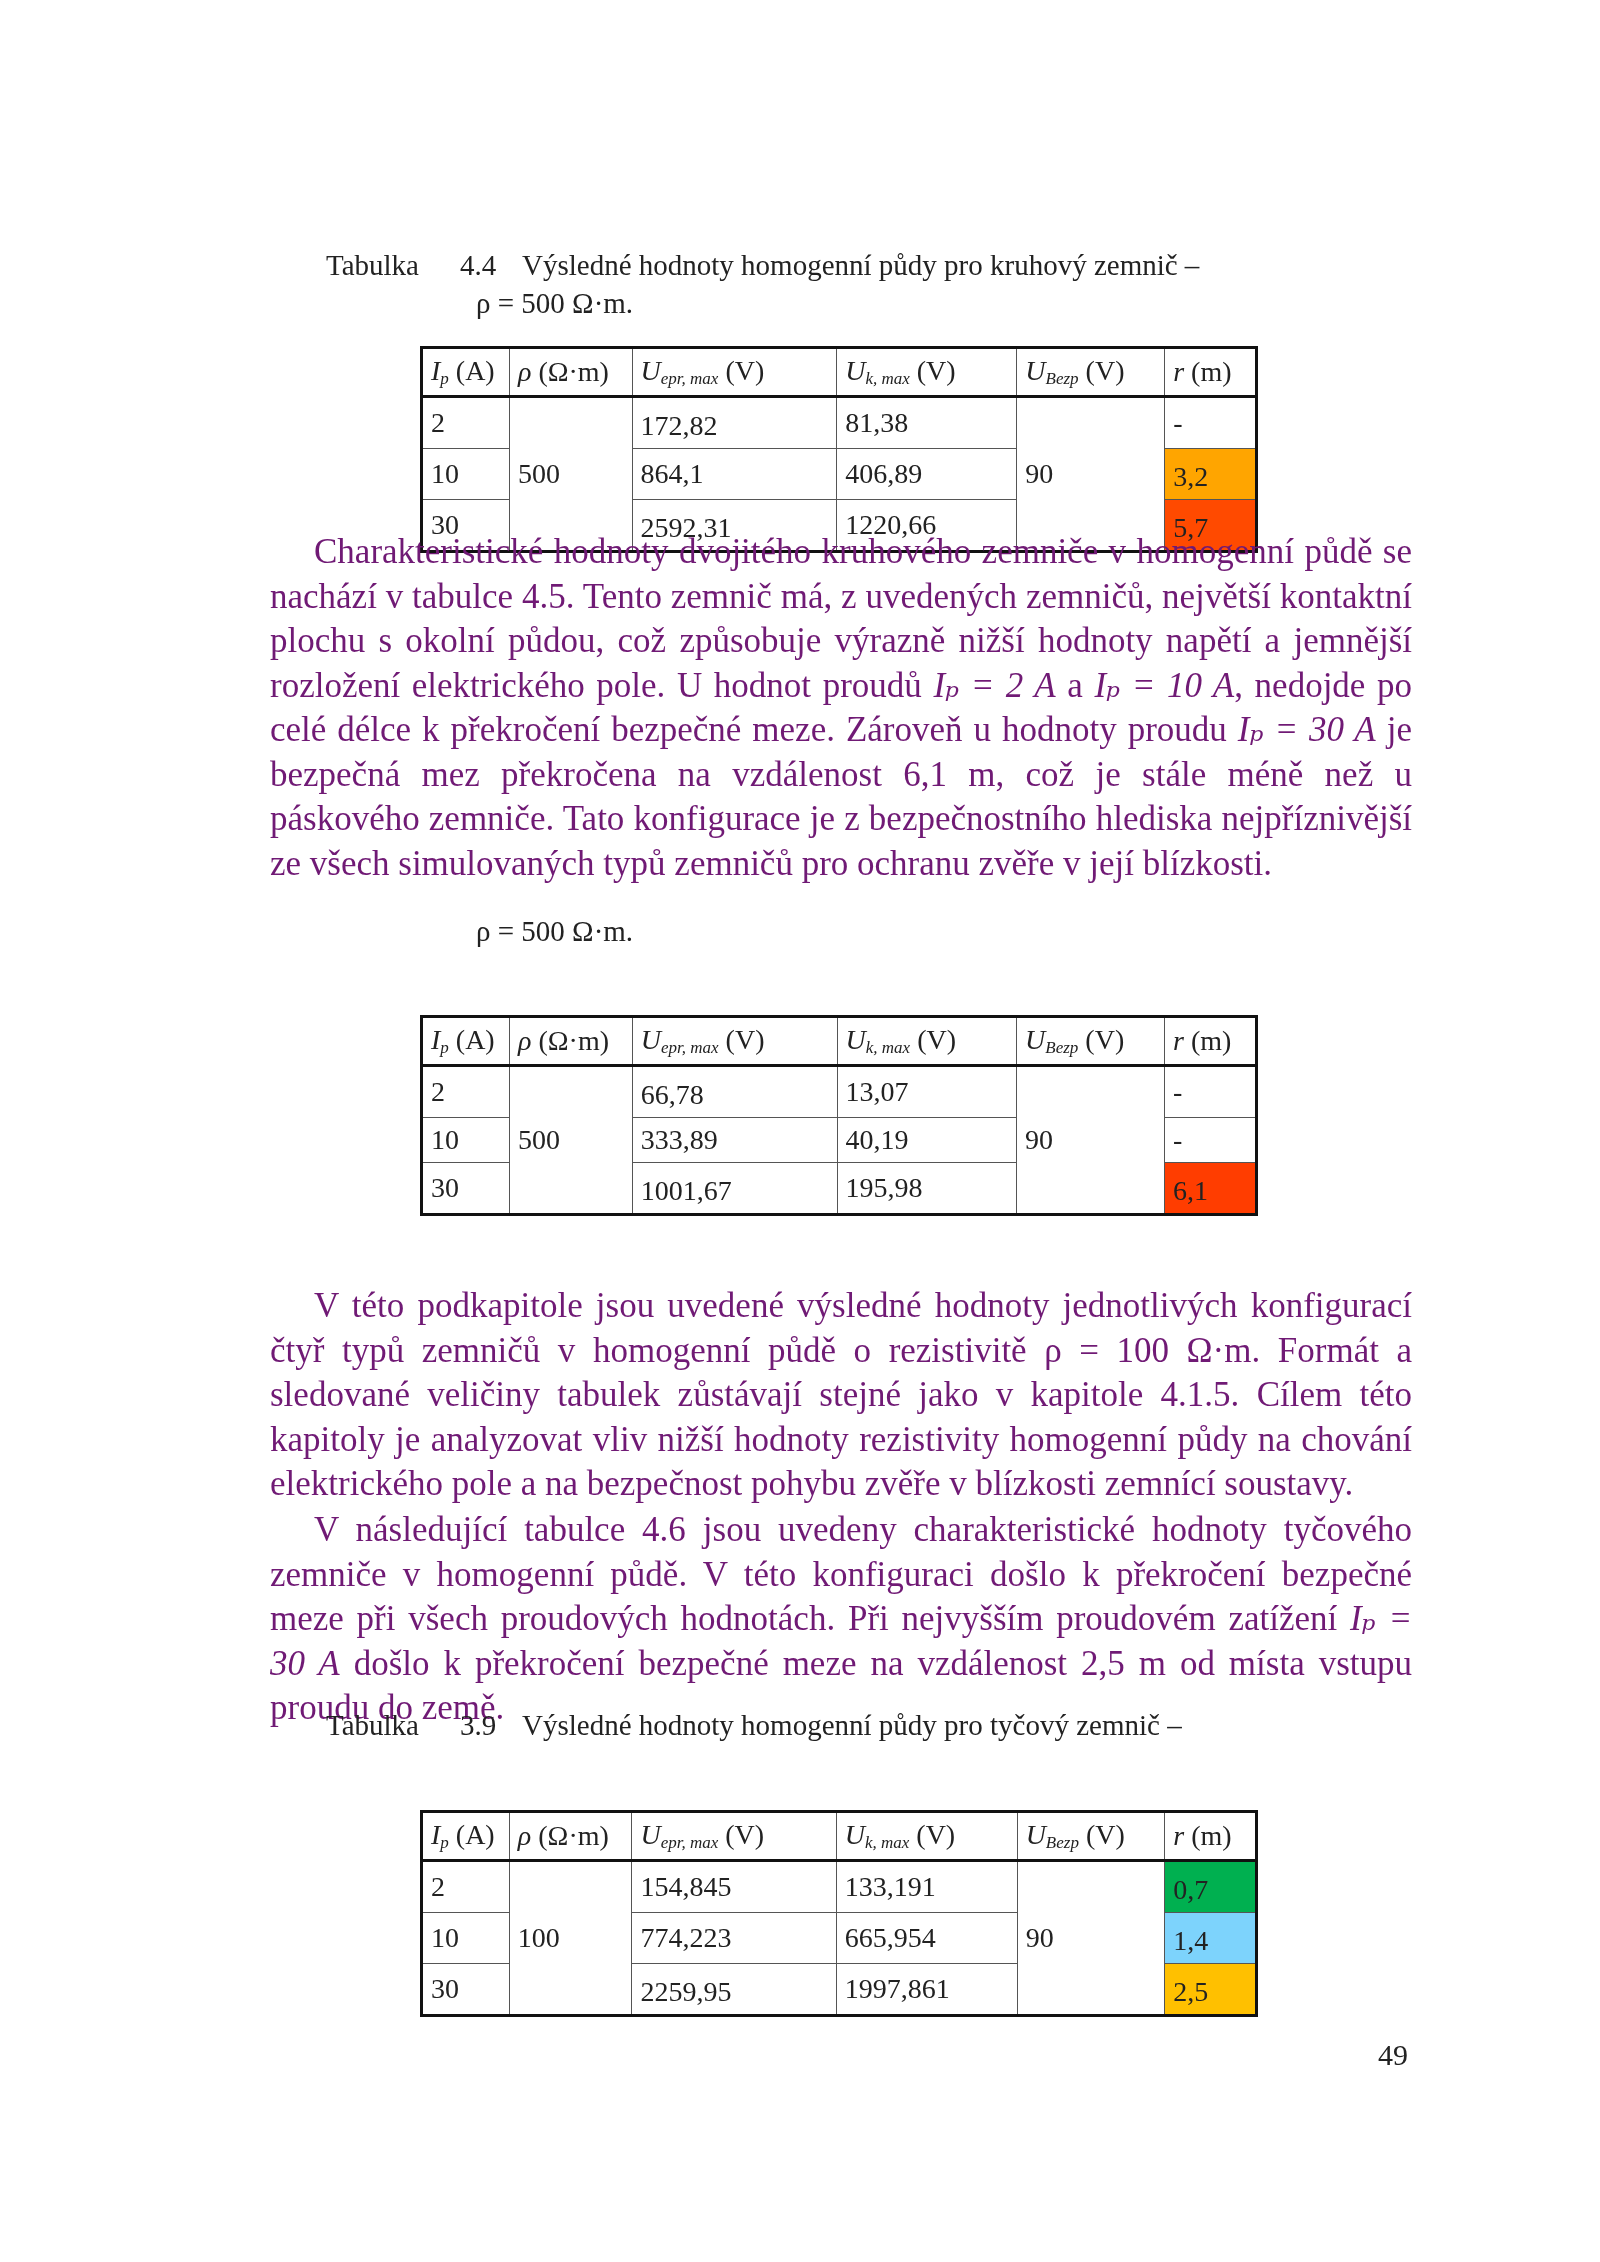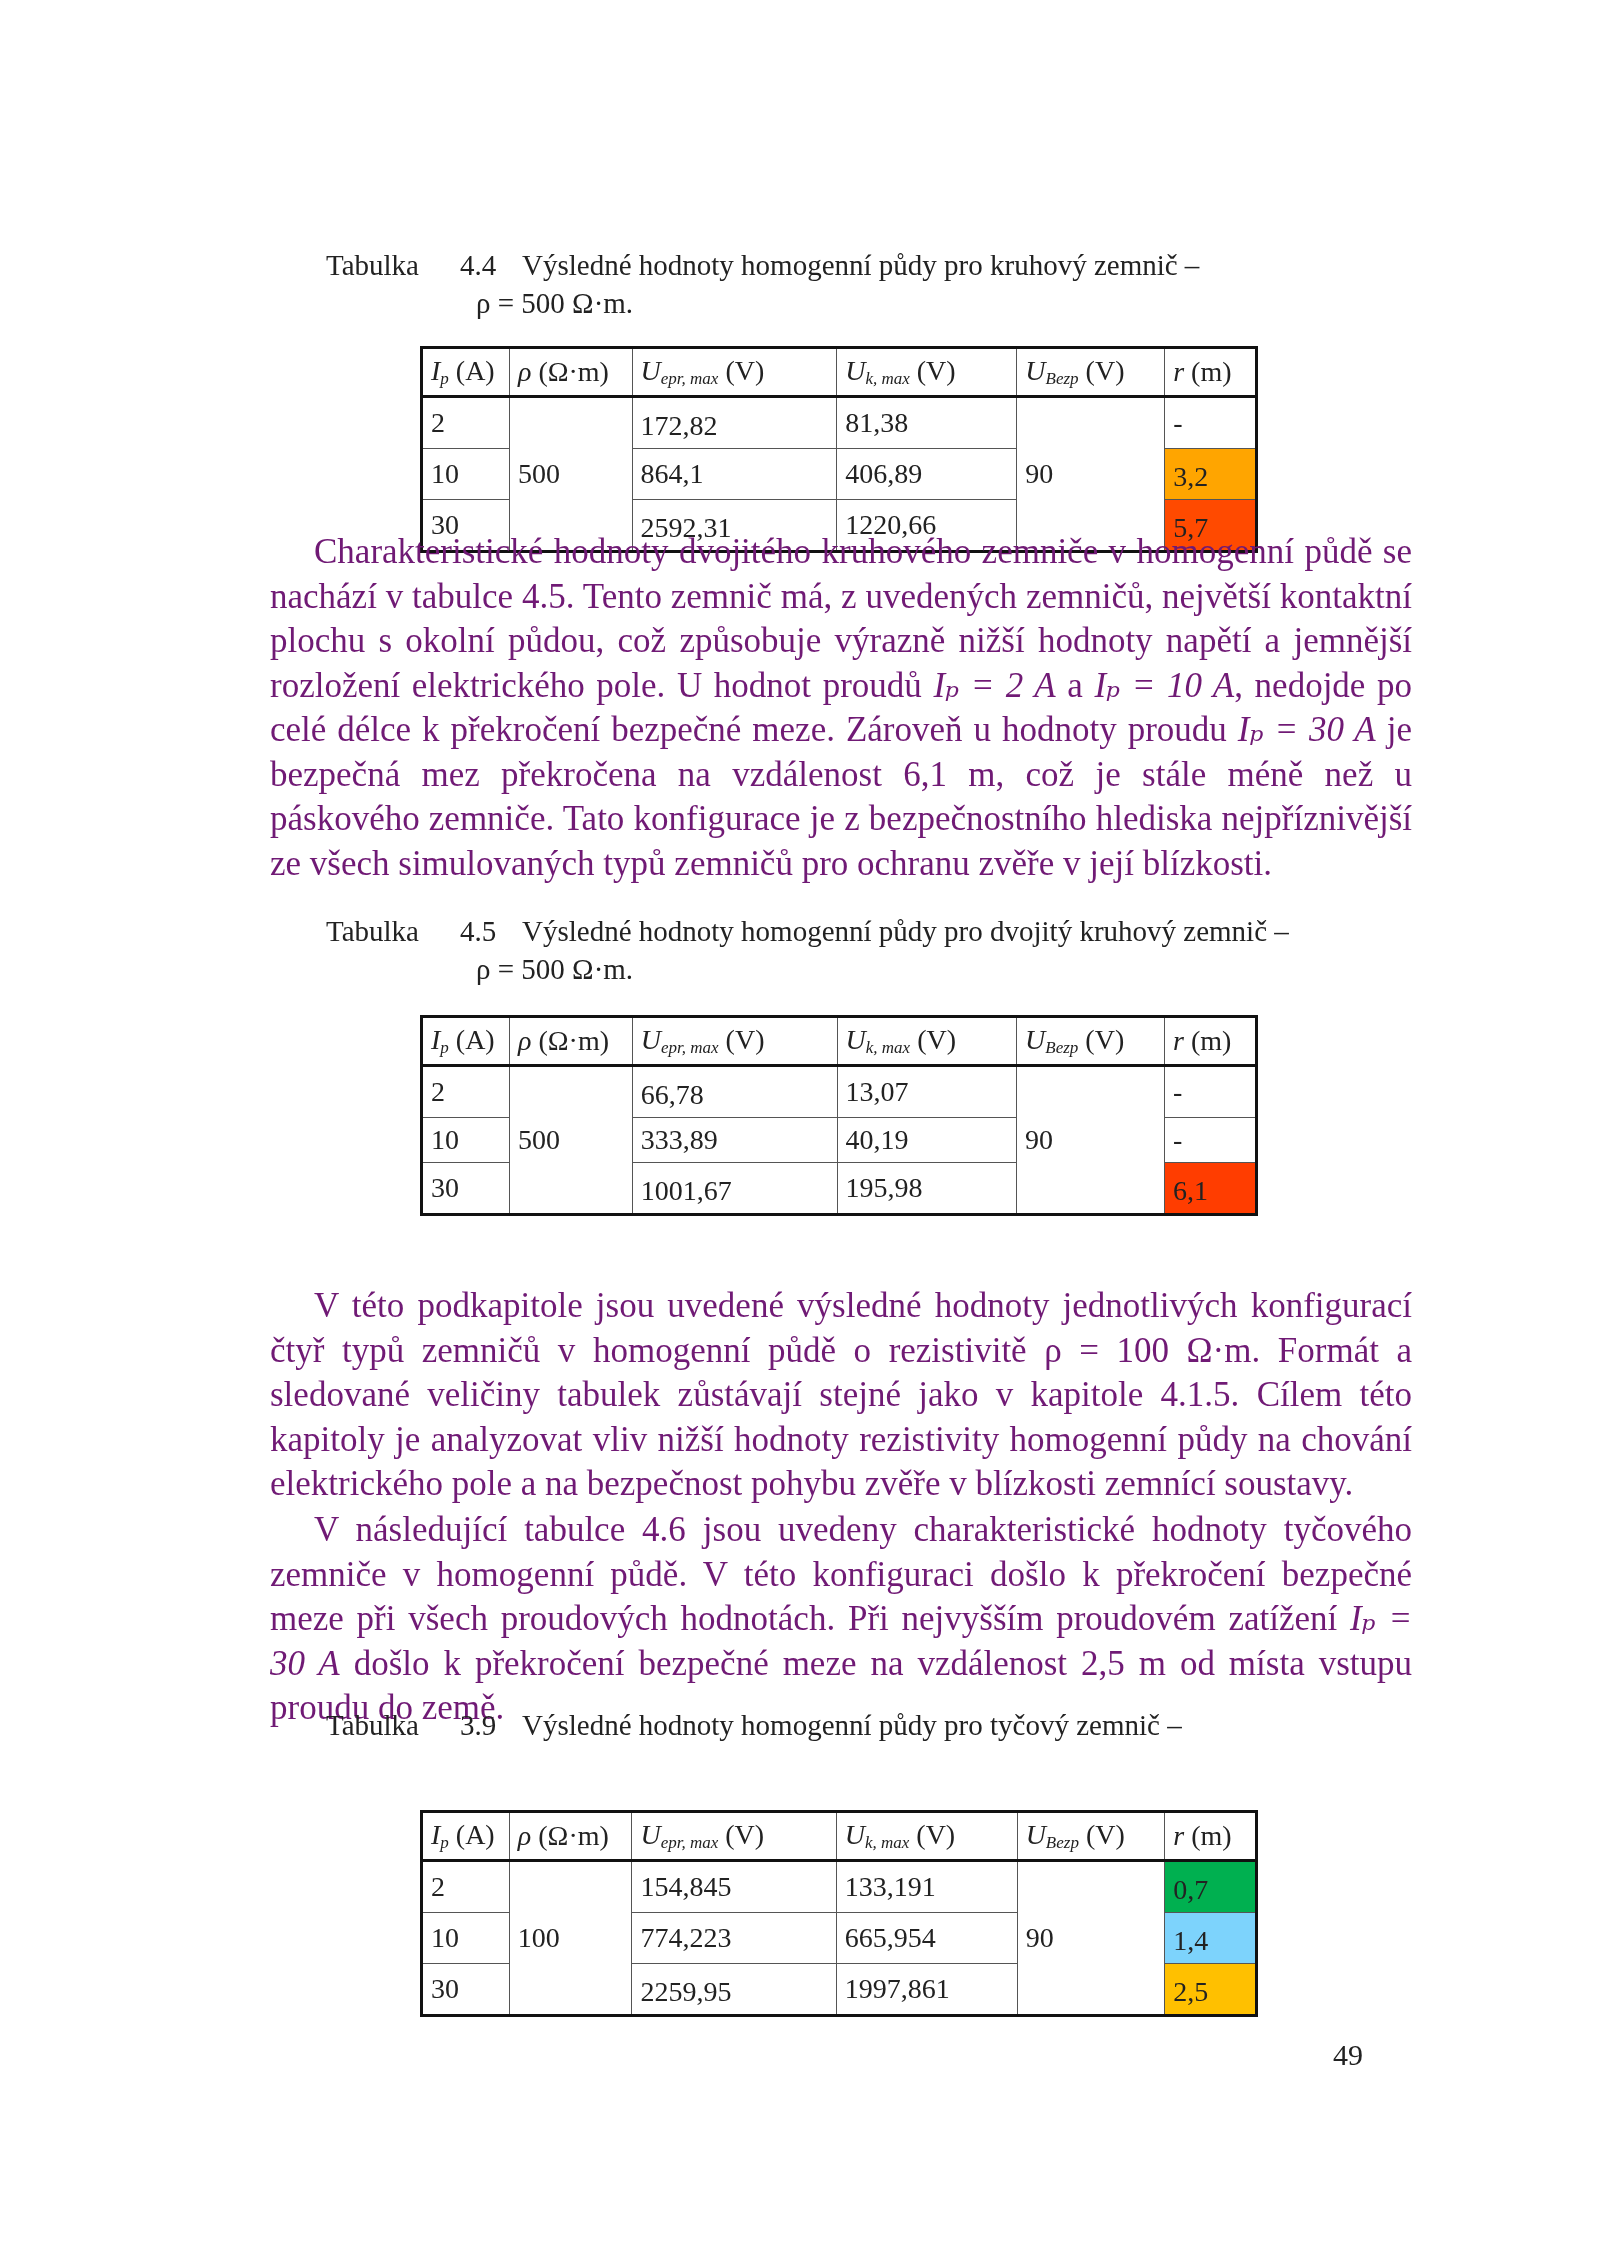--- a/index.html
+++ b/index.html
@@ -45,21 +45,21 @@
     .para p { margin: 0; text-indent: 44px; }
     .math { font-style: italic; }
 
     .heading {
       position: absolute; left: 270px; top: 1232px;
       font-size: 29px; font-weight: bold; color: #111;
     }
     .heading .h-num { display: inline-block; width: 96px; }
 
     .page-number {
-      position: absolute; left: 1333px; top: 2038px; font-size: 30px; color: #222;
+      position: absolute; left: 1378px; top: 2038px; font-size: 30px; color: #222;
     }
   </style>
 </head>
 <body>
 
 <div class="page">
 
   <div class="caption" style="top:246px;">
     <div>
       <span class="cap-label">Tabulka</span><span class="cap-num">4.4</span><span>Výsledné hodnoty homogenní půdy pro kruhový zemnič –</span>
@@ -98,23 +98,20 @@
       <td class="rcell num" style="background: rgb(255, 74, 0);">5,7</td>
     </tr>
   </tbody>
     </table>
 
   <div class="para" style="top:530px;">
     <p><span>Charakteristické hodnoty dvojitého kruhového zemniče v homogenní půdě se nachází v tabulce 4.5. Tento zemnič má, z uvedených zemničů, největší kontaktní plochu s okolní půdou, což způsobuje výrazně nižší hodnoty napětí a jemnější rozložení elektrického pole. U hodnot proudů </span><span class="math">Iₚ = 2 A</span><span> a </span><span class="math">Iₚ = 10 A</span><span>, nedojde po celé délce k překročení bezpečné meze. Zároveň u hodnoty proudu </span><span class="math">Iₚ = 30 A</span><span> je bezpečná mez překročena na vzdálenost 6,1 m, což je stále méně než u páskového zemniče. Tato konfigurace je z bezpečnostního hlediska nejpříznivější ze všech simulovaných typů zemničů pro ochranu zvěře v její blízkosti.</span></p>
   </div>
 
   <div class="caption" style="top:912px;">
-    <div>
-      <span class="cap-label">Tabulka</span><span class="cap-num">4.5</span><span>Výsledné hodnoty homogenní půdy pro dvojitý kruhový zemnič –</span>
-    </div>
     <div class="cap-line2">ρ = 500 Ω·m.</div>
   </div>
 
   <table class="res" style="top:1015px;">
     <tbody>
         <tr class="head">
       <th class="c1"><span class="it">I</span><sub>p</sub><span> (A)</span></th>
       <th class="c2"><span class="it">ρ</span><span> (Ω·m)</span></th>
       <th class="c3"><span class="it">U</span><sub>epr, max</sub><span> (V)</span></th>
       <th class="c4"><span class="it">U</span><sub>k, max</sub><span> (V)</span></th>

